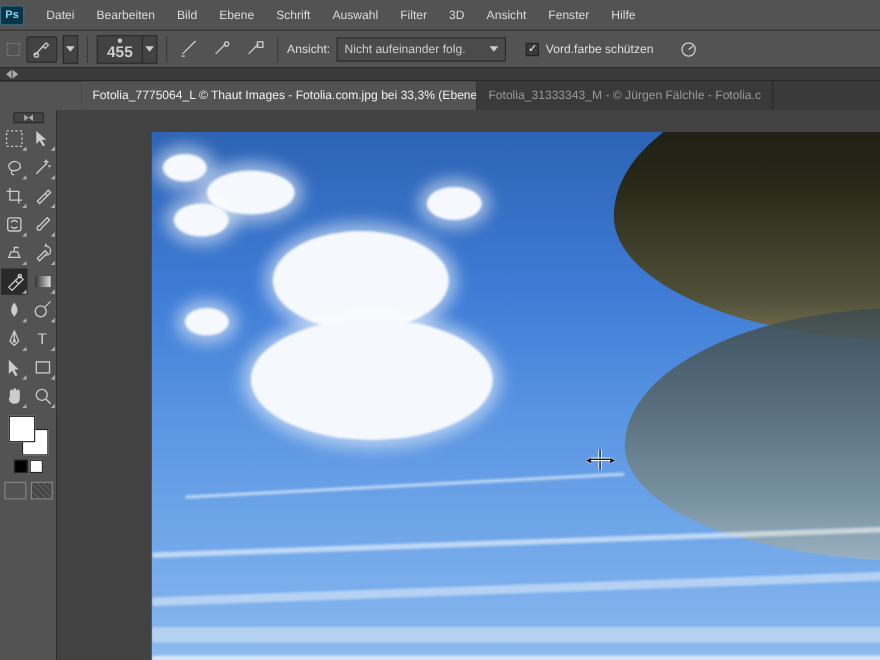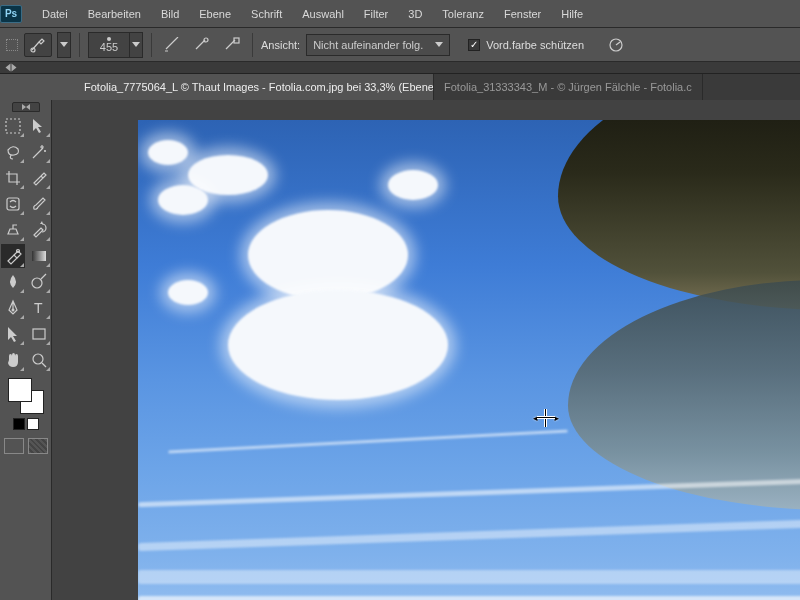--- a/index.html
+++ b/index.html
@@ -9,26 +9,26 @@
   .menubar { height:28px; background:#535353; border-bottom:1px solid #2a2a2a; display:flex; align-items:center; padding-left:0; }
   .ps-logo { width:22px; height:18px; background:#0a3447; border:1px solid #3a6c86; border-radius:2px; color:#8fd3f4; font-weight:bold; font-size:10px; display:flex; align-items:center; justify-content:center; margin-right:10px; }
   .menu-item { padding:0 10px; height:100%; display:flex; align-items:center; color:#d9d9d9; cursor:default; }
 
   
   .optbar { height:34px; background:#535353; border-bottom:1px solid #2a2a2a; display:flex; align-items:center; padding:0 4px; gap:6px; }
   .tool-ind { width:28px; height:24px; background:#434343; border:1px solid #2a2a2a; border-radius:2px; display:flex; align-items:center; justify-content:center; }
   .sep { width:1px; height:24px; background:#3a3a3a; margin:0 2px; }
   .brush-preset { width:42px; height:26px; background:#434343; border:1px solid #2a2a2a; display:flex; flex-direction:column; align-items:center; justify-content:center; }
   .brush-dot { width:4px; height:4px; background:#ccc; border-radius:50%; }
-  .brush-size { font-size:11px; color:#ccc; }
+  .brush-size { font-size:14px; color:#ccc;font-weight:bold; }
   .dd-arrow { width:14px; height:26px; background:#434343; border:1px solid #2a2a2a; display:flex; align-items:center; justify-content:center; margin-left:-1px;}
   .tri-down { width:0;height:0;border-left:4px solid transparent;border-right:4px solid transparent;border-top:5px solid #ccc; }
   .icon-btn { width:24px; height:22px; display:flex; align-items:center; justify-content:center; }
   .opt-label { color:#ddd; }
-  .select-box { height:22px; background:#4b4b4b; border:1px solid #2a2a2a; display:flex; align-items:center; padding:0 6px; gap:6px; }
+  .select-box { height:22px; background:#4b4b4b; border:1px solid #2a2a2a; display:flex; align-items:center; padding:0 6px; gap:16px; }
   .select-box .tri { margin-left:6px; }
   .tolerance-label { background:#d5a326; color:#000; height:22px; display:flex; align-items:center; padding:0 8px; }
   .tolerance-val { background:#fff; color:#000; height:22px; display:flex; align-items:center; padding:0 6px; border:1px solid #9a7519;}
   .tolerance-dd { background:#d5a326; width:18px; height:22px; display:flex; align-items:center; justify-content:center; border:1px solid #9a7519;}
   .cb { width:12px; height:12px; background:#3a3a3a; border:1px solid #222; display:flex; align-items:center; justify-content:center; }
   .cb-check { color:#fff; font-size:10px; line-height:1; }
   .dock-handle { width:12px; height:12px; border:1px dotted #888; margin-left:2px; }
 
   
   .expand-strip { height:12px; background:#3a3a3a; border-bottom:1px solid #222; display:flex; align-items:center; padding-left:4px;}
@@ -102,21 +102,21 @@
 <div class="menubar">
   <div class="ps-logo">Ps</div>
   <div class="menu-item">Datei</div>
   <div class="menu-item">Bearbeiten</div>
   <div class="menu-item">Bild</div>
   <div class="menu-item">Ebene</div>
   <div class="menu-item">Schrift</div>
   <div class="menu-item">Auswahl</div>
   <div class="menu-item">Filter</div>
   <div class="menu-item">3D</div>
-  <div class="menu-item">Toleranz</div>
+  <div class="menu-item">Ansicht</div>
   <div class="menu-item">Fenster</div>
   <div class="menu-item">Hilfe</div>
 </div>
 
 <div class="optbar">
   <div class="dock-handle"></div>
   <div class="tool-ind">
     <svg width="18" height="16">
         <path class="ic" d="M3 13 L10 5 M10 5 L13 2 L15 4 L12 7 Z"></path>
         <circle class="ic" cx="4" cy="13" r="2"></circle>

